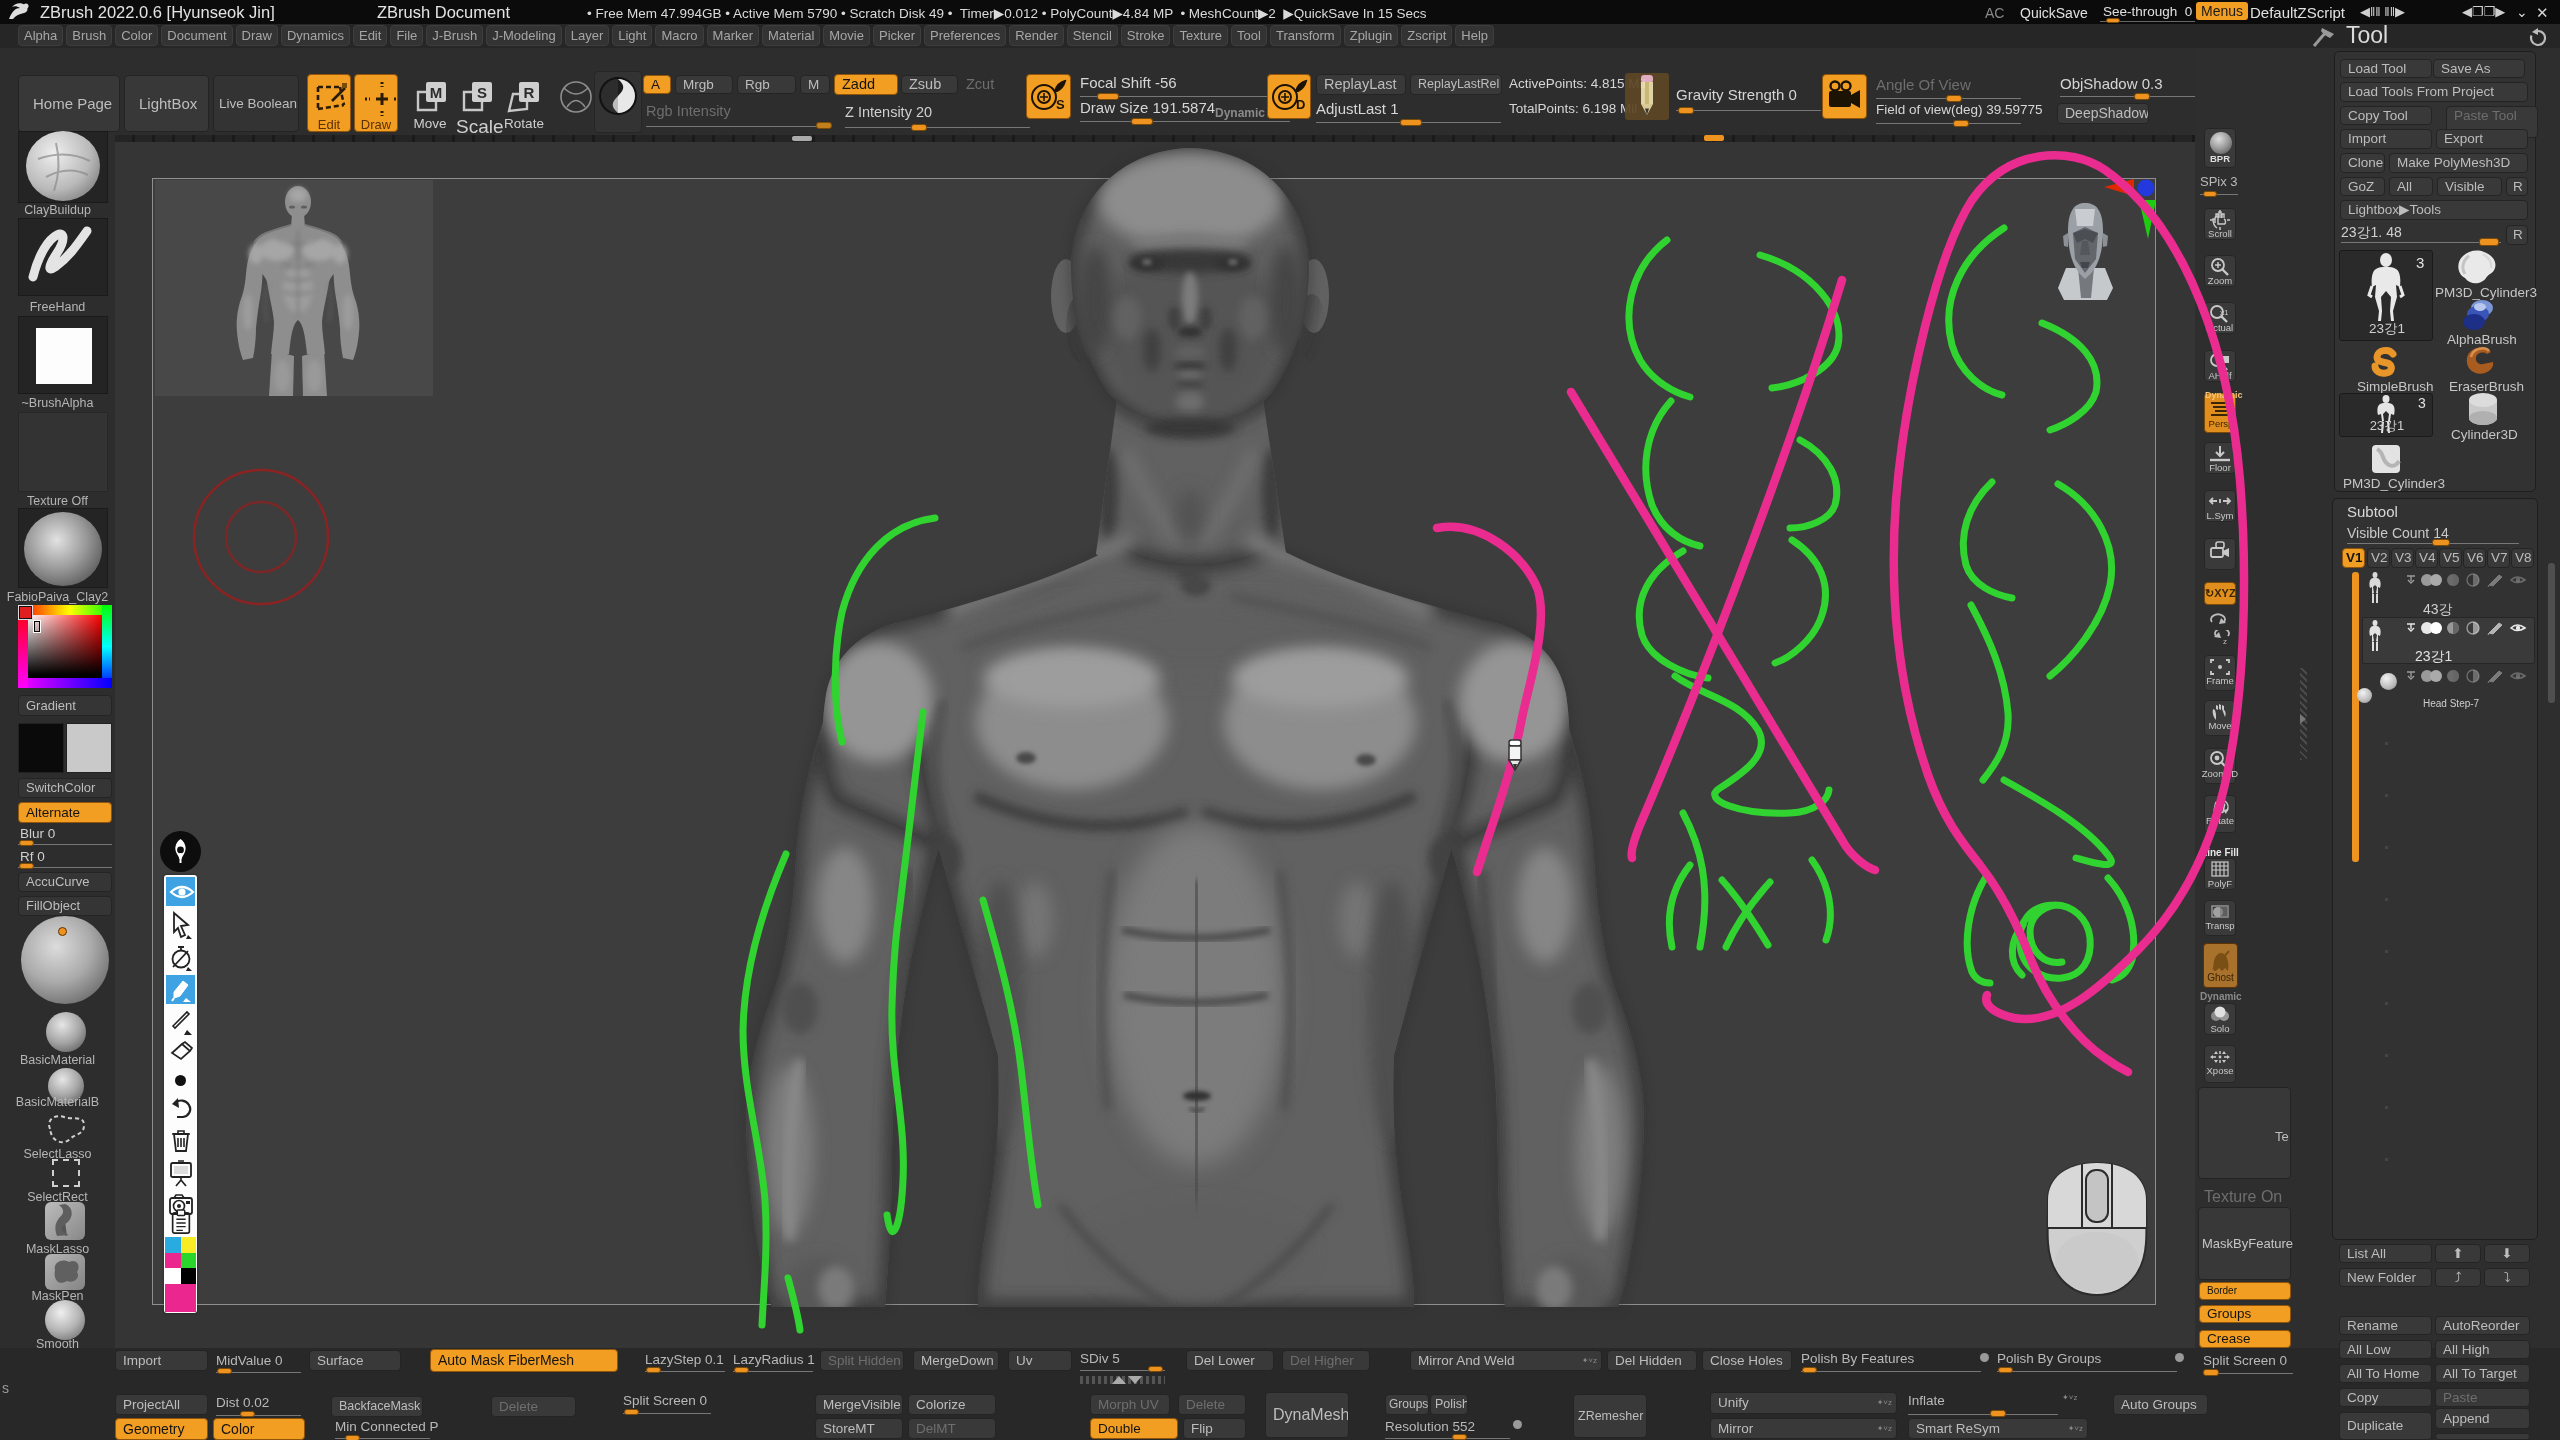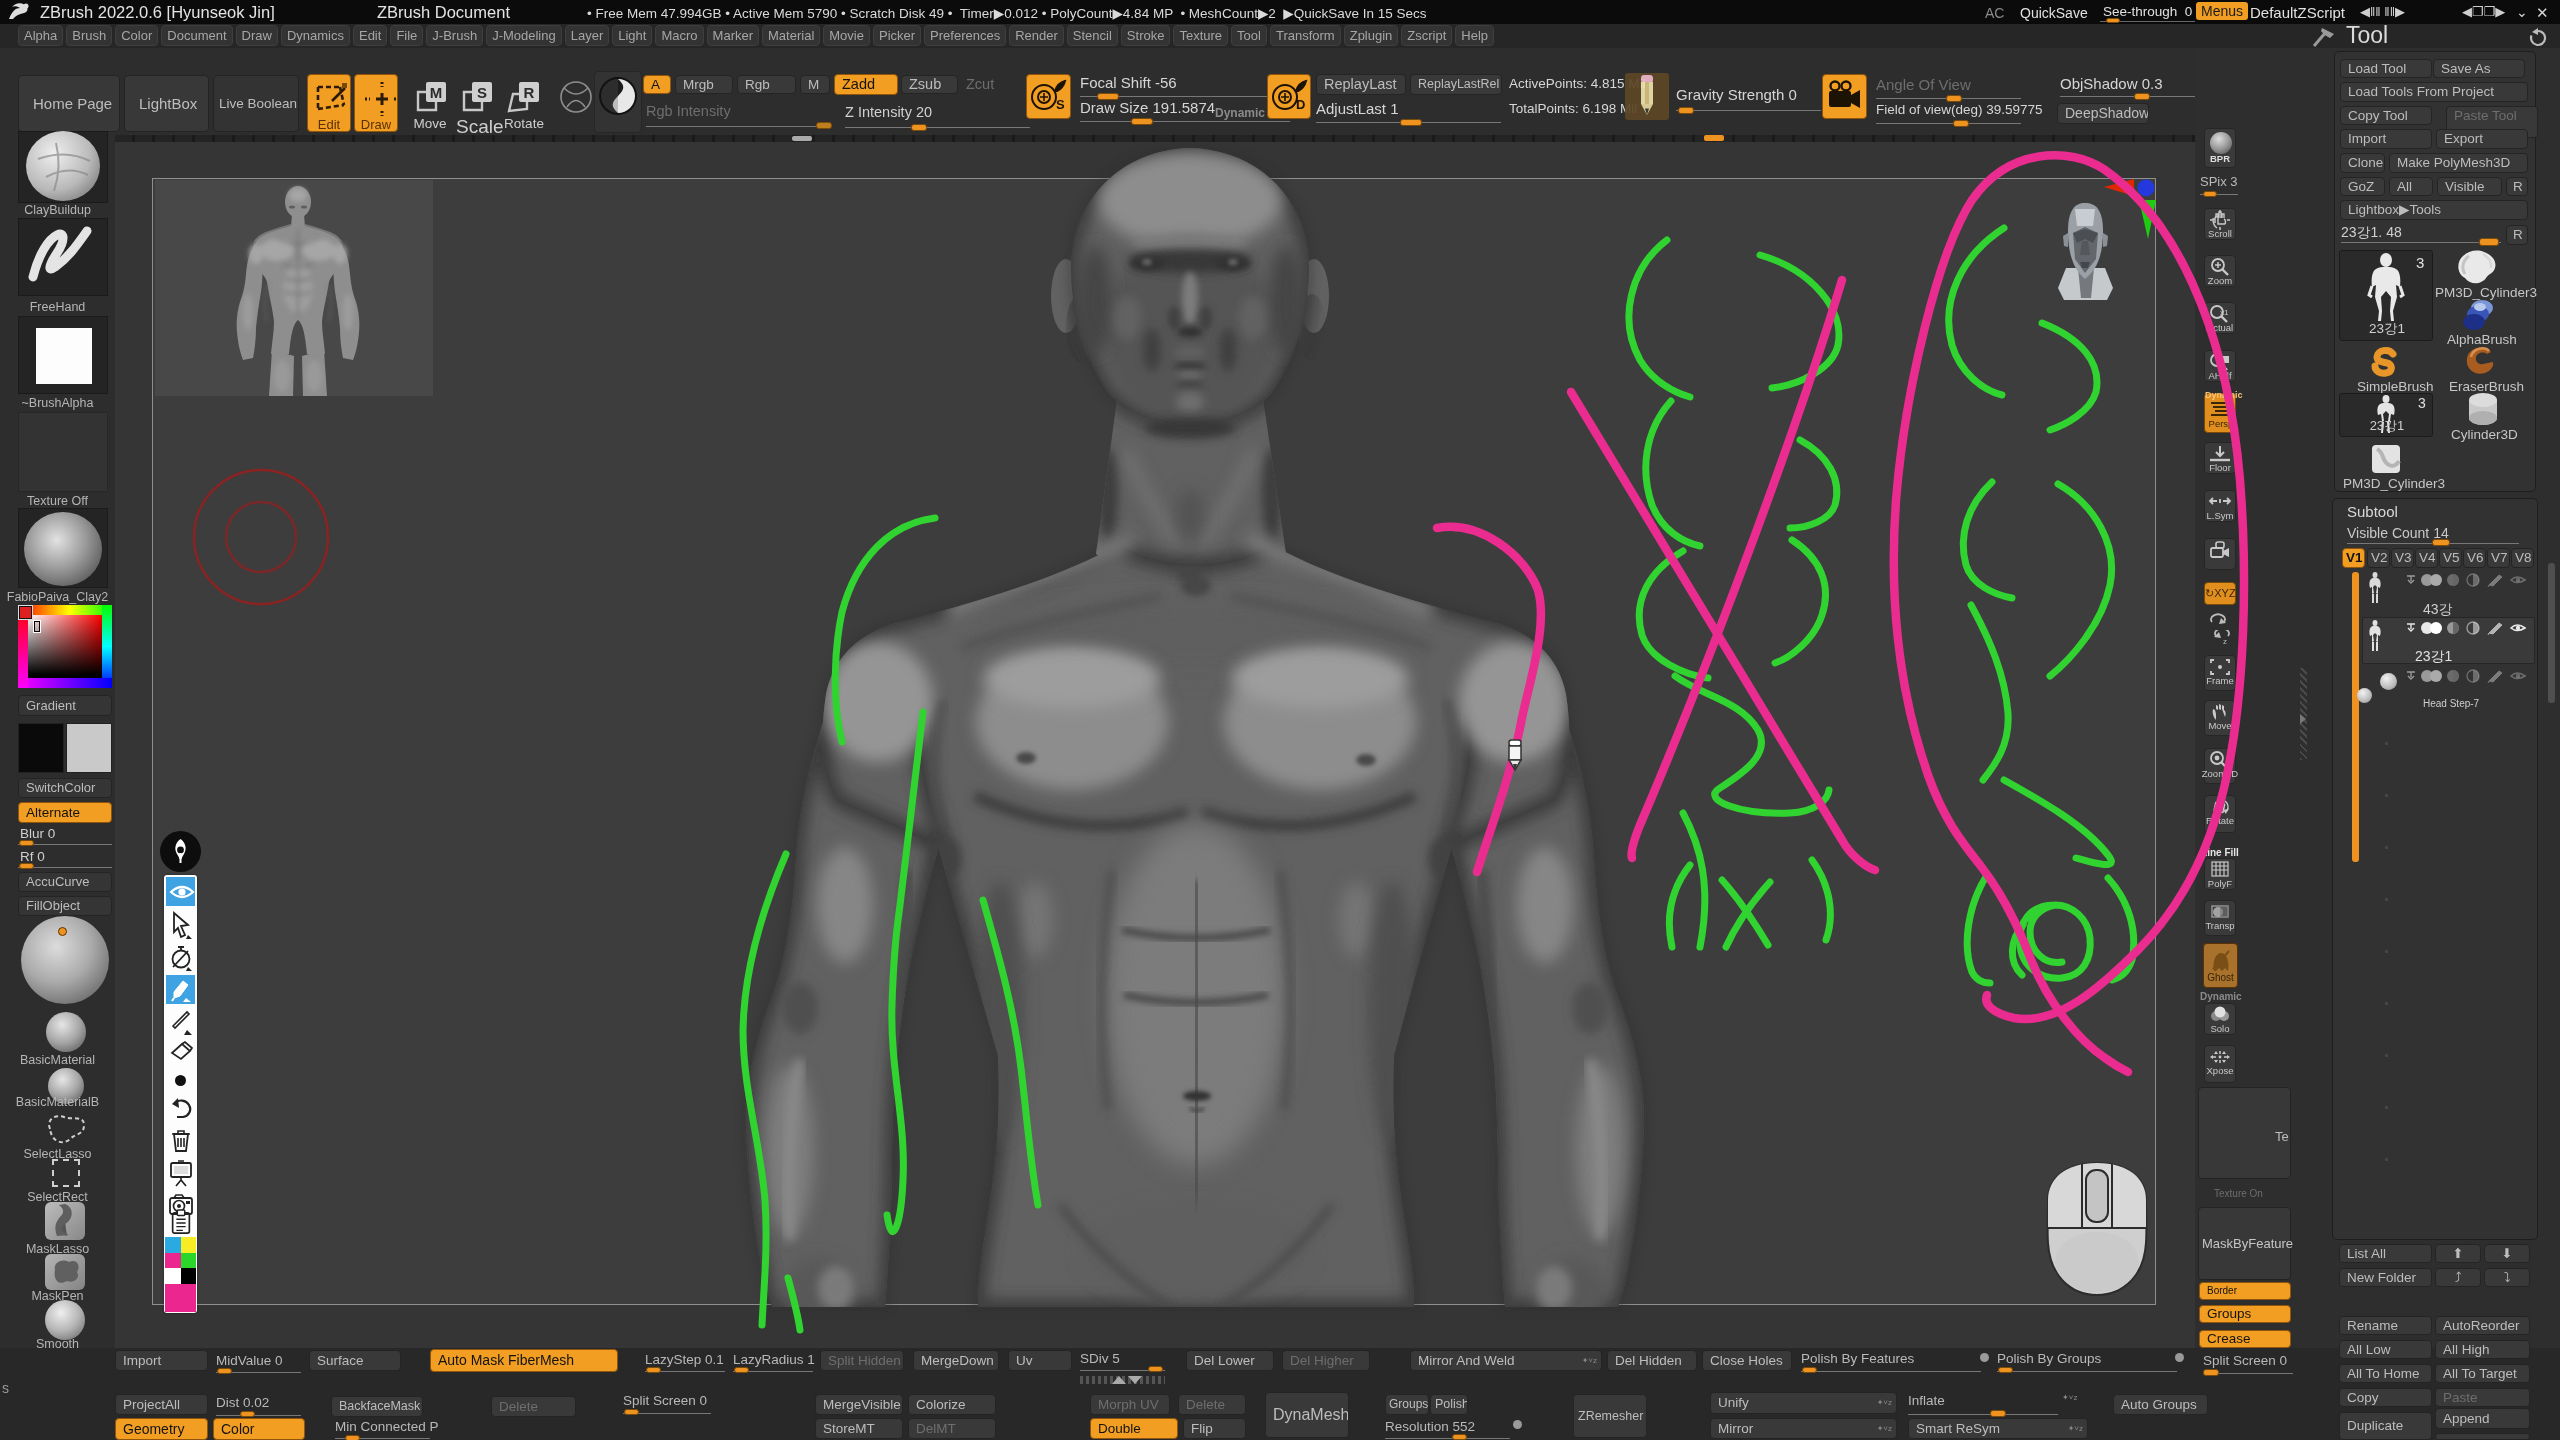--- a/index.html
+++ b/index.html
@@ -679,21 +679,21 @@
       <i>L.Sym</i>
     </div>
   <div class="rib" style="top:490px">
       <svg viewBox="0 0 24 20">
         <rect x="3" y="8" width="12" height="9" rx="1.5" fill="none" stroke="#c9c9c9" stroke-width="1.8"></rect>
         <path d="M15 11 L21 8 L21 17 L15 14" fill="#c9c9c9"></path>
         <rect x="8" y="2" width="8" height="6" rx="2" fill="none" stroke="#c9c9c9" stroke-width="1.6"></rect>
       </svg>
       <i></i>
     </div>
-  <div class="a" style="left:9px;top:534px;width:32px;height:23px;background:#e08f1e;border-radius:4px;border:1px solid #7a4a08;text-align:center;font-size:11px;font-weight:normal;color:#3a2505;line-height:21px">↻XYZ</div>
+  <div class="a" style="left:9px;top:534px;width:32px;height:23px;background:#e08f1e;border-radius:4px;border:1px solid #7a4a08;text-align:center;font-size:11px;font-weight:bold;color:#3a2505;line-height:21px">↻XYZ</div>
   <svg class="a" style="left:13px;top:564px" width="24" height="16" viewBox="0 0 24 16">
       <path d="M4 10 A7 5 0 1 1 16 10" fill="none" stroke="#bbb" stroke-width="1.8"></path>
       <path d="M13 6 L18 11 L11 12 Z" fill="#bbb"></path>
     </svg>
   <svg class="a" style="left:13px;top:582px" width="24" height="16" viewBox="0 0 24 16">
       <path d="M20 6 A7 5 0 1 0 8 6" fill="none" stroke="#bbb" stroke-width="1.8"></path>
       <path d="M11 2 L6 7 L13 8 Z" fill="#bbb"></path>
       <text x="15" y="14" font-size="8" fill="#bbb">z</text>
     </svg>
   <div class="rib" style="top:607px;height:36px">
@@ -766,21 +766,21 @@
           <path d="M2 10 L5 8 L5 12 Z M22 10 L19 8 L19 12 Z M8 4 L10 7 L6 7 Z M16 4 L18 7 L14 7 Z M8 16 L10 13 L6 13 Z M16 16 L18 13 L14 13 Z" stroke="none"></path>
           <circle cx="12" cy="10" r="1.4" stroke="none"></circle>
         </g>
       </svg>
       <i>Xpose</i>
     </div>
 
   <div class="a" style="left:3px;top:1039px;width:93px;height:92px;background:#383838;border:1px solid #232323;border-radius:4px;color:#bdbdbd;font-size:13px">
       <span class="a" style="left:76px;top:41px">Te</span>
     </div>
-  <span class="lb dim" style="left:19px;top:1140px;font-size:10px">Texture On</span>
+  <span class="lb dim" style="left:9px;top:1140px;font-size:16px">Texture On</span>
   <div class="a" style="left:3px;top:1159px;width:93px;height:73px;background:#383838;border:1px solid #232323;border-radius:4px;color:#c6c6c6;font-size:13px">
       <span class="a" style="left:3px;top:28px">MaskByFeature</span>
     </div>
   <div class="ob" style="left:4px;top:1234px;width:92px;height:18px;line-height:16px;font-size:10px">Border</div>
   <div class="ob" style="left:4px;top:1257px;width:92px;height:18px;line-height:16px;font-size:13.5px">Groups</div>
   <div class="ob" style="left:4px;top:1282px;width:92px;height:18px;line-height:16px;font-size:13.5px">Crease</div>
   <span class="lb" style="left:8px;top:1305px;font-size:13.5px">Split Screen 0</span>
   <div class="sl" style="left:8px;top:1325px;width:90px"></div>
   <div class="sh" style="left:8px;top:1321px;width:16px;height:7px"></div>
 

